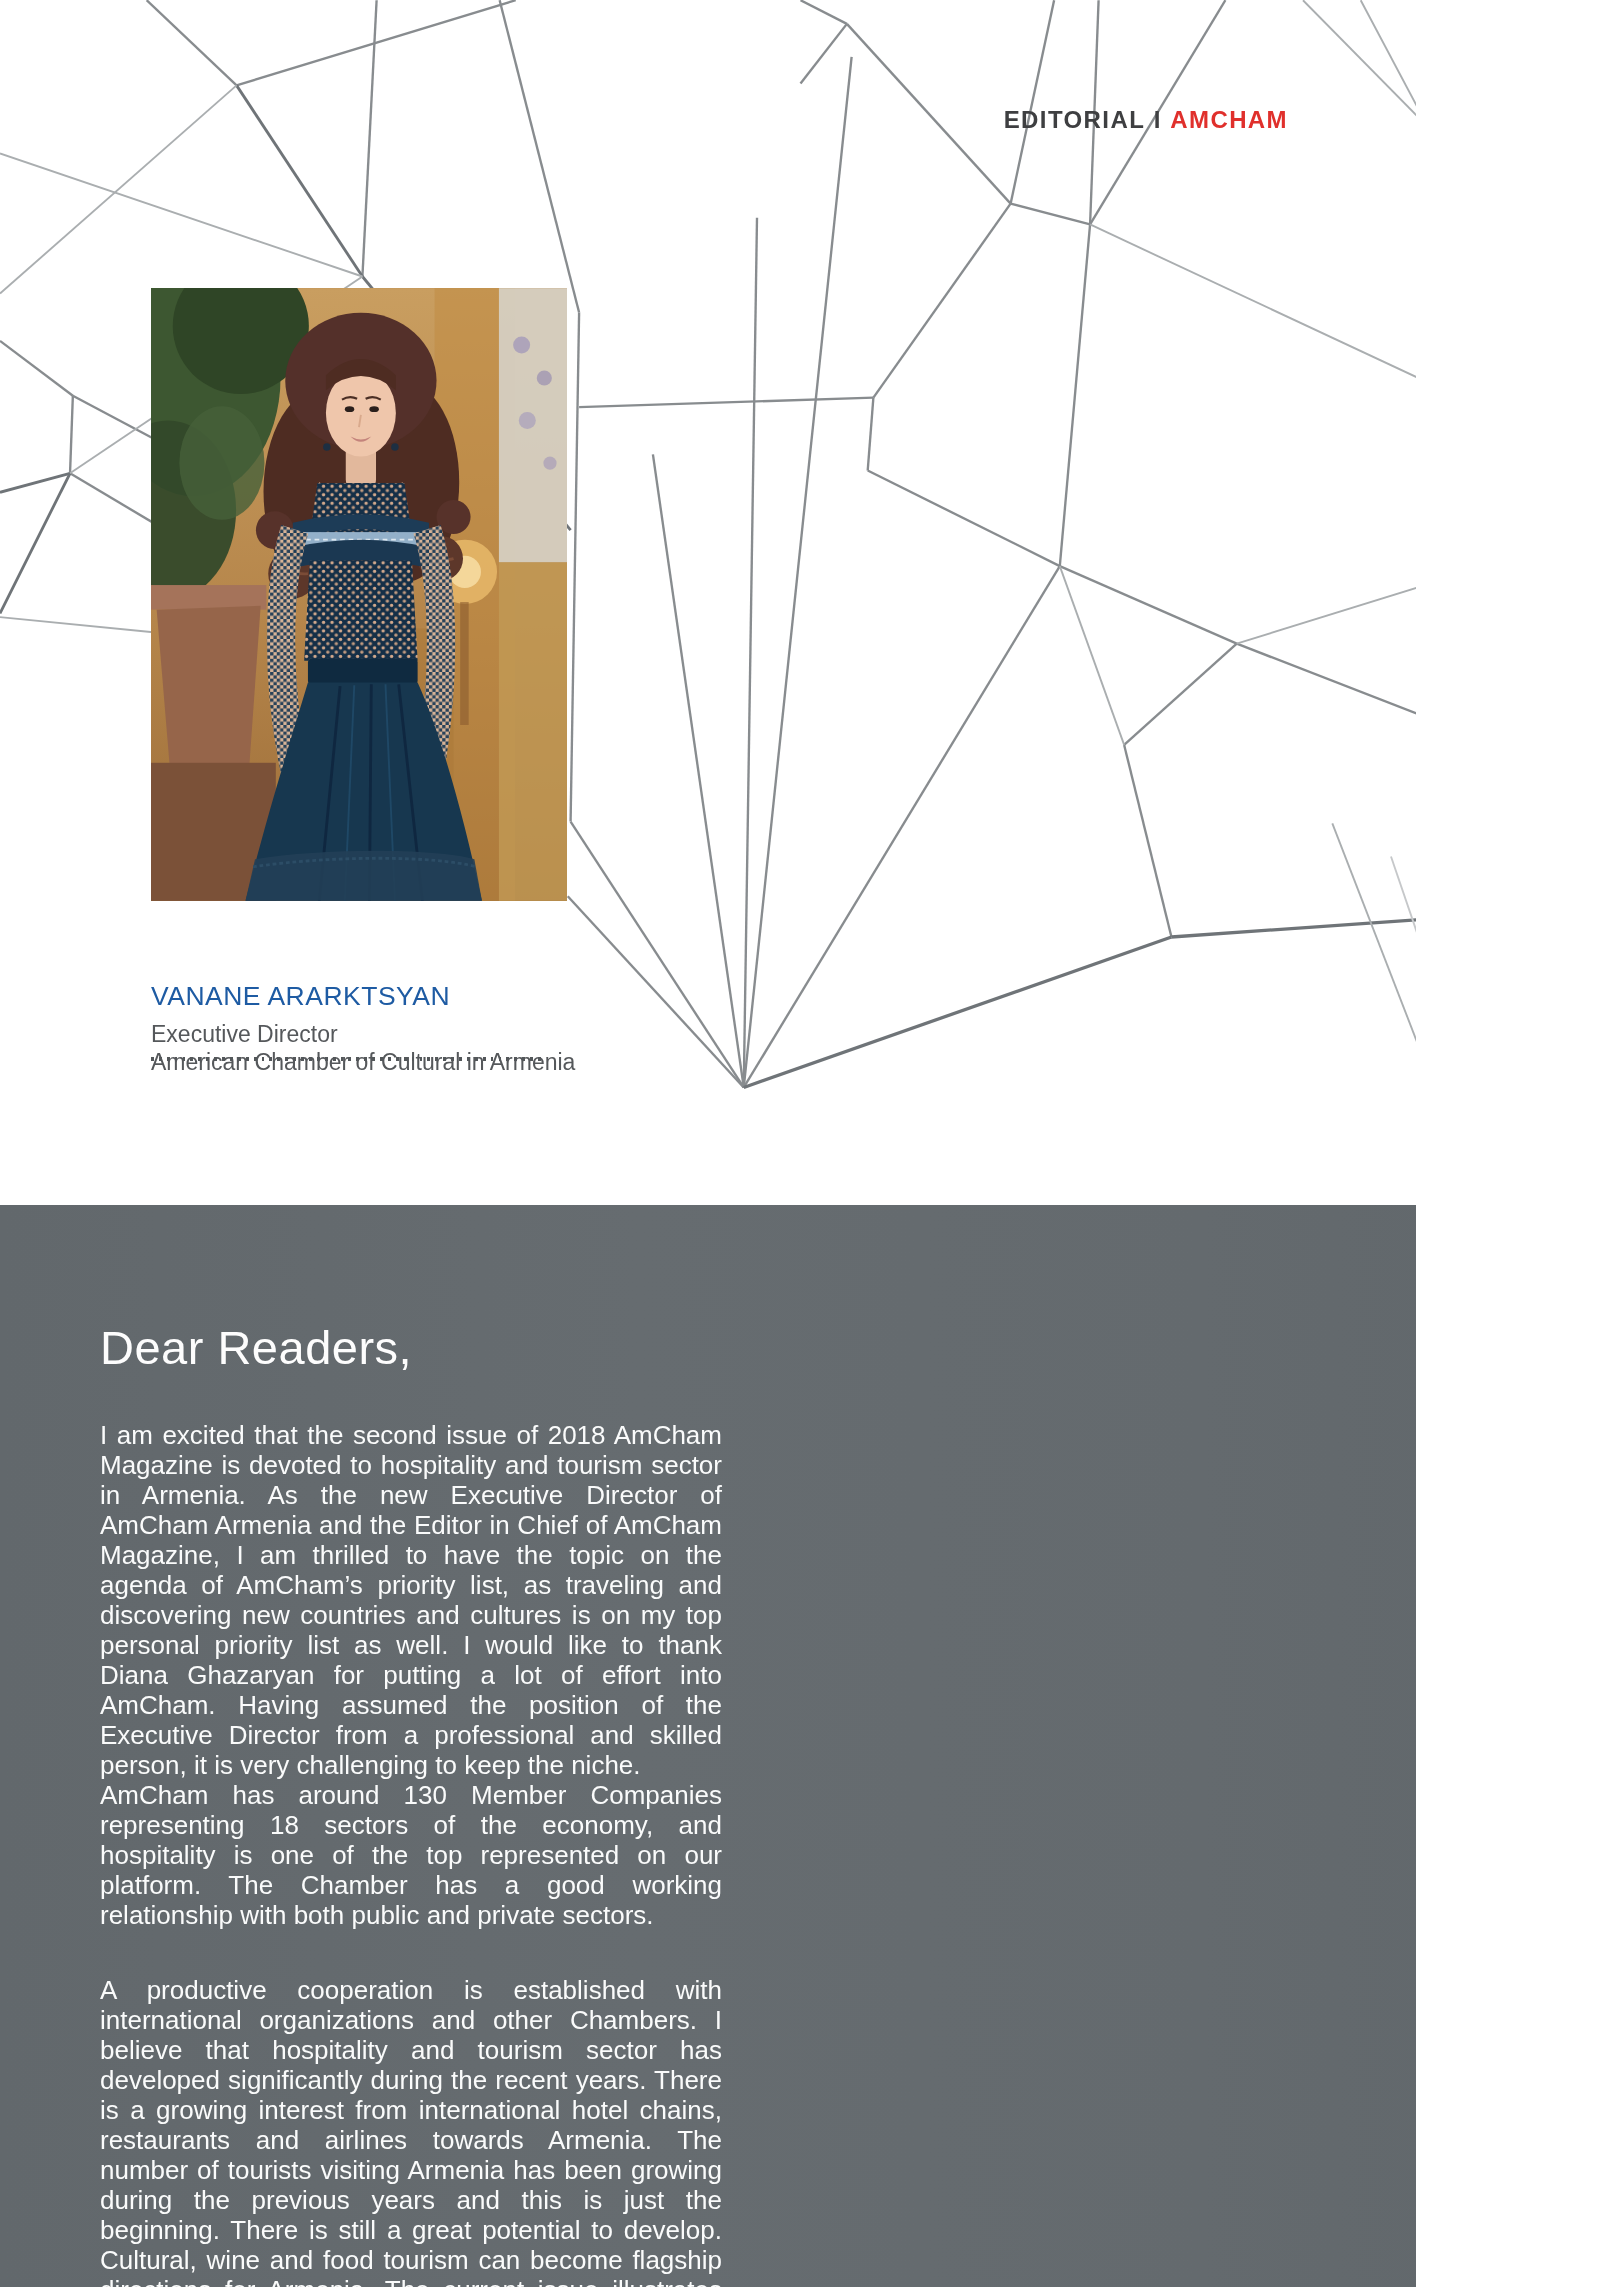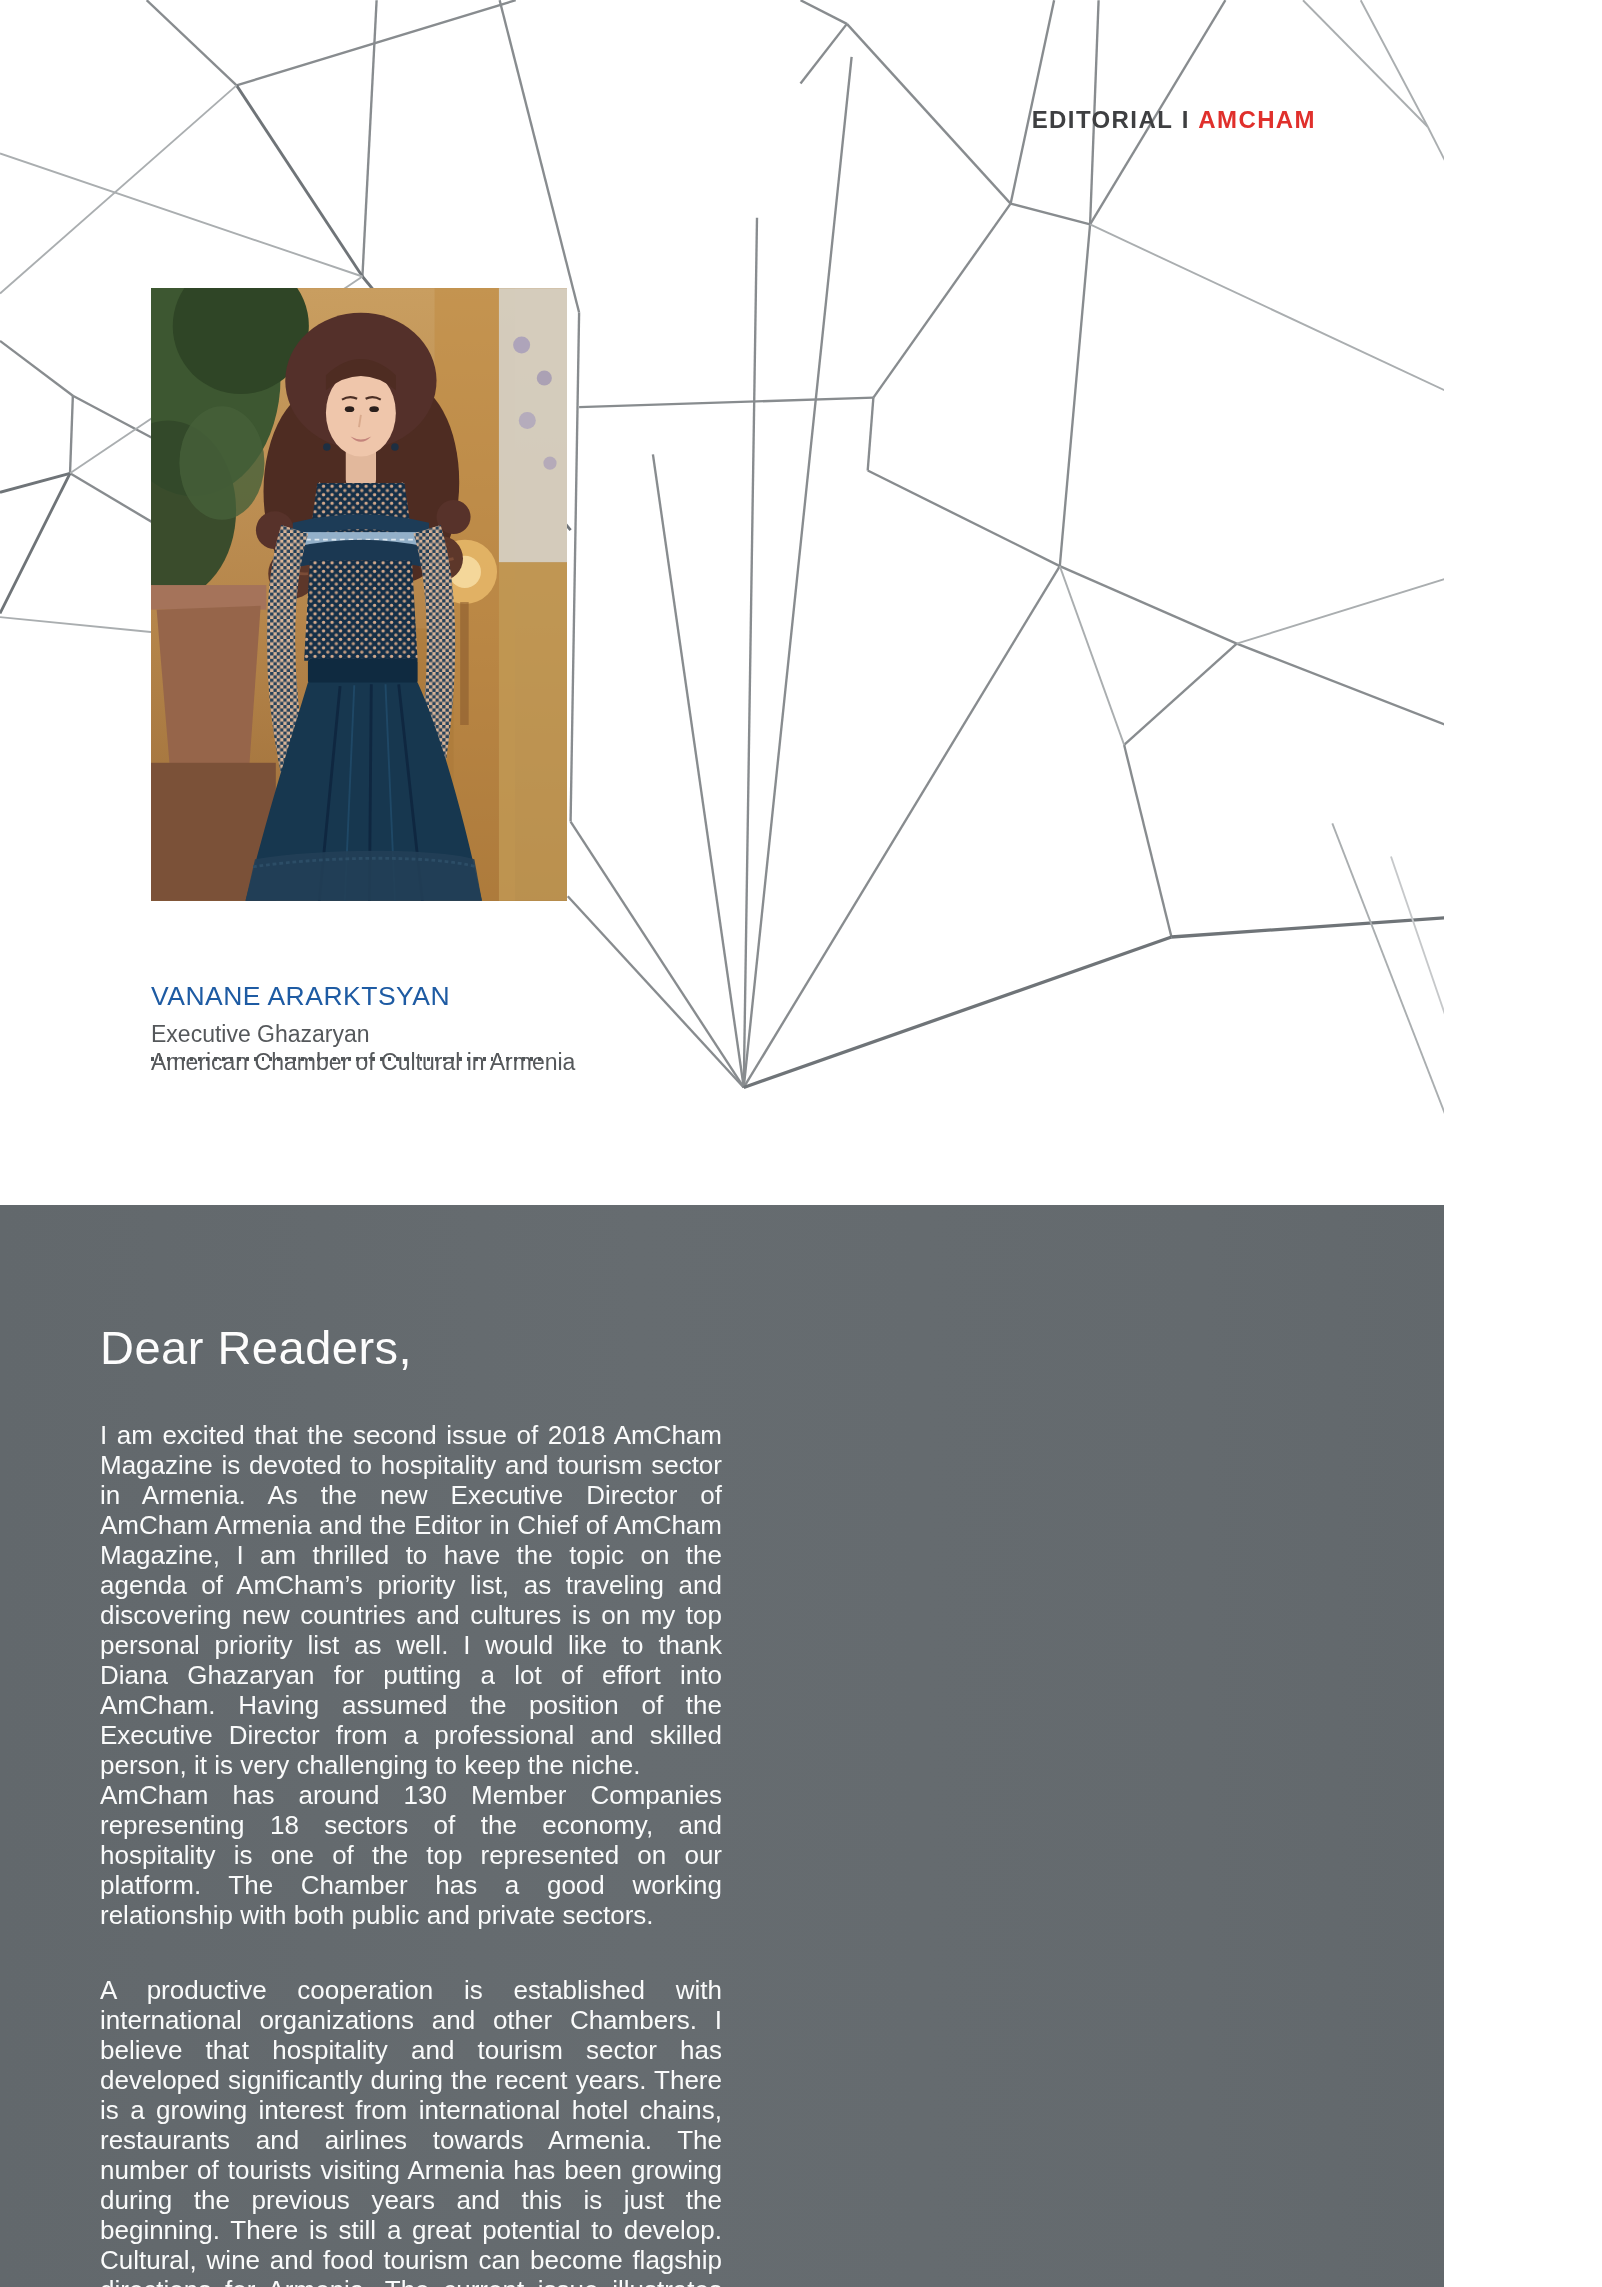--- a/index.html
+++ b/index.html
@@ -1,18 +1,18 @@
 <!DOCTYPE html>
 <html style="font-size:15px"><head>
 <meta charset="utf-8">
 <style>
   html,body{margin:0;padding:0;background:#ffffff;}
   .page{
     position:relative;width:1416px;height:2287px;overflow:hidden;
-    background:#ffffff;font-family:"Liberation Sans",sans-serif;padding-left:28px;
+    background:#ffffff;font-family:"Liberation Sans",sans-serif;
   }
   
   .lineart{position:absolute;left:0;top:0;z-index:1;pointer-events:none;}
   
   .kicker{
     position:absolute;top:106px;right:128px;z-index:5;
     font-size:24px;letter-spacing:1.4px;font-weight:bold;color:#3e3f41;
     white-space:nowrap;
   }
   .kicker .sep{margin:0 8.5px;font-weight:bold;}
@@ -221,21 +221,21 @@
       <path d="M262,419 L287,648" stroke="#0f2740" stroke-width="3"></path>
       <path d="M215,420 L205,648" stroke="#1f4866" stroke-width="2"></path>
       <path d="M248,419 L258,648" stroke="#1f4866" stroke-width="2"></path>
       <path d="M110,604 C180,592 300,592 342,604 L350,648 L100,648 Z" fill="#223f56" opacity="0.9"></path>
       <path d="M108,612 C190,600 300,600 344,612" stroke="#2c4d66" stroke-width="3" stroke-dasharray="4 3" fill="none"></path>
     </svg>
   </div>
 
   <div class="caption">
     <p class="name">VANANE ARARKTSYAN</p>
-    <p class="role">Executive Ghazaryan</p>
+    <p class="role">Executive Director</p>
     <p class="org">American Chamber of Cultural in Armenia</p>
   </div>
   <div class="dotted-rule"></div>
 
   <div class="panel">
     <div class="letter">
       <h1>Dear Readers,</h1>
       <div class="cols">
         <div class="col">
           <p>I am excited that the second issue of 2018 AmCham Magazine is devoted to hospitality and tourism sector in Armenia. As the new Executive Director of AmCham Armenia and the Editor in Chief of AmCham Magazine, I am thrilled to have the topic on the agenda of AmCham’s priority list, as traveling and discovering new countries and cultures is on my top personal priority list as well. I would like to thank Diana Ghazaryan for putting a lot of effort into AmCham. Having assumed the position of the Executive Director from a professional and skilled person, it is very challenging to keep the niche.</p>

